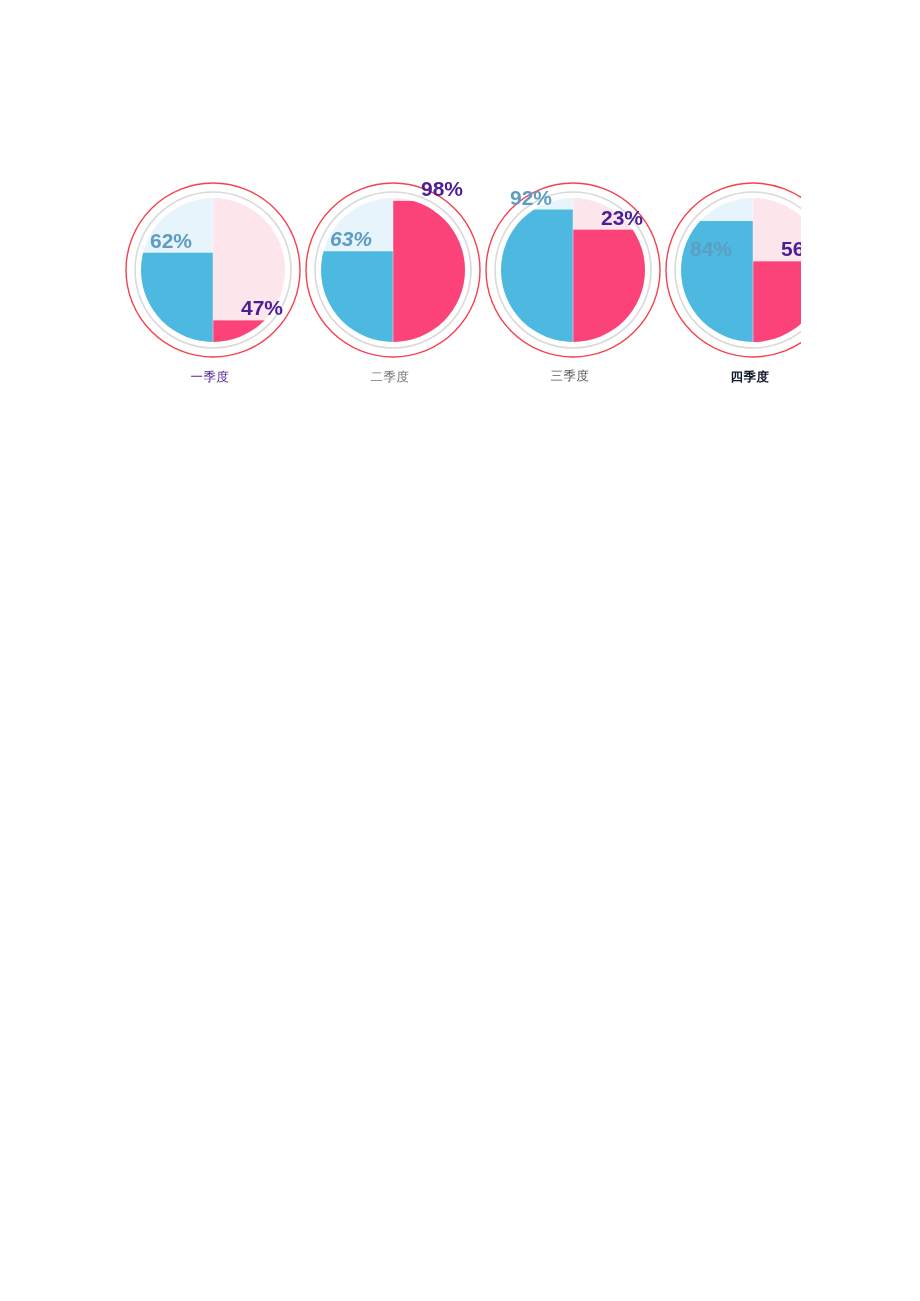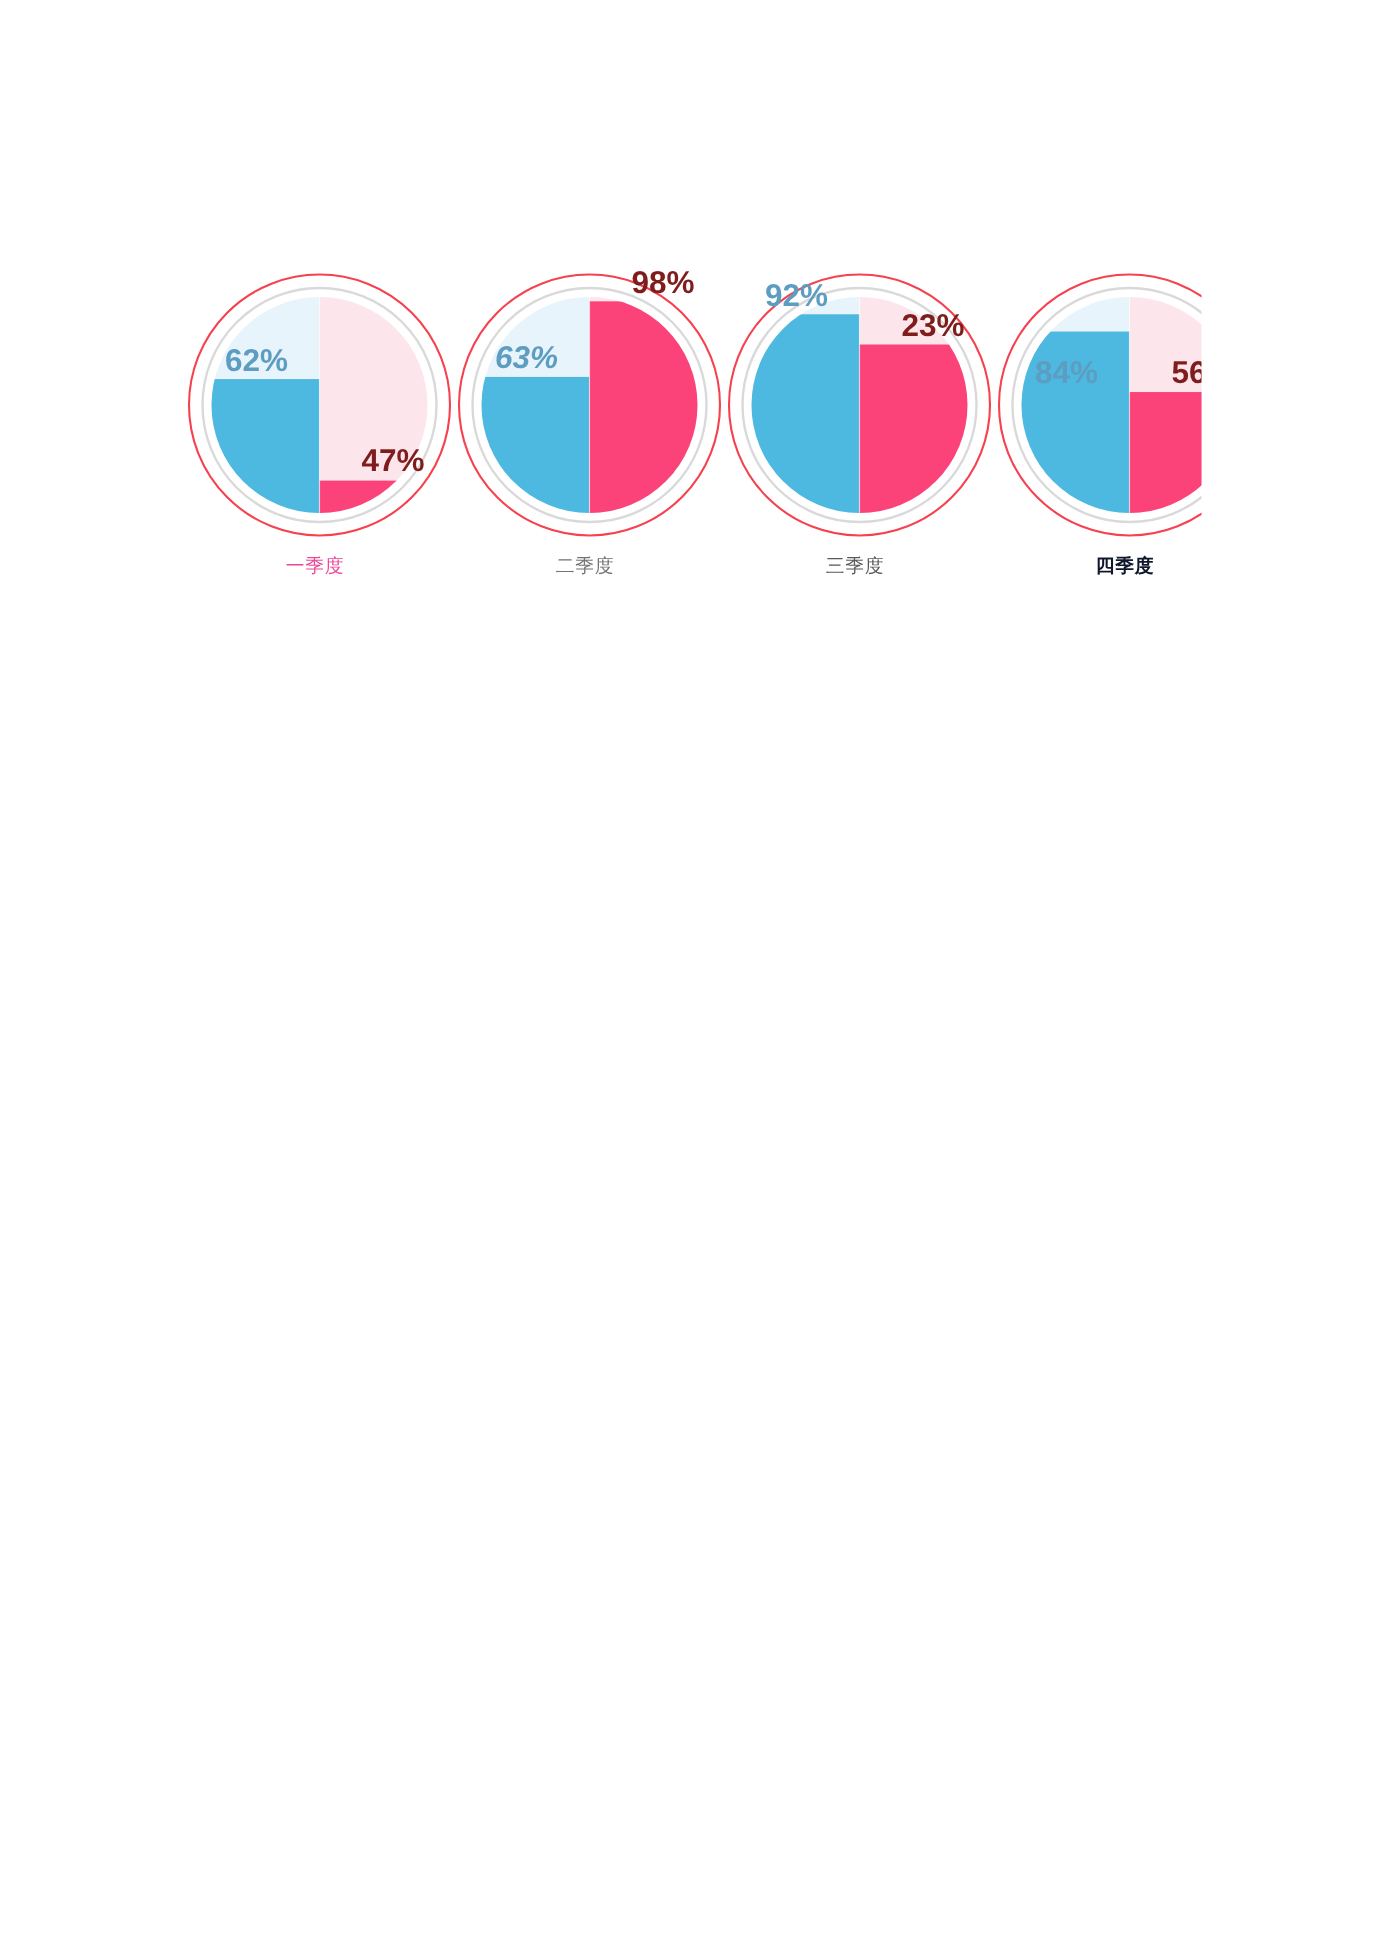--- a/index.html
+++ b/index.html
@@ -73,21 +73,21 @@
     font-weight: bold;
     line-height: 21px;
     white-space: nowrap;
     pointer-events: none;
   }
   .pct-left {
     color: #5e9dc2;
     text-align: right;
   }
   .pct-right {
-    color: #7f1d1d;
+    color: #4c1d95;
     text-align: right;
   }
 </style>
 </head>
 <body>
 
 <div id="page">
   <div id="chart-figure">
     <div id="gauge-track" style="width: 760px;">
         <div class="gauge" style="left: 0px;">
@@ -102,21 +102,21 @@
             <g clip-path="url(#disc-g0)">
               <rect x="19" width="74" y="18" height="144" fill="#e8f4fb"></rect>
               <rect x="19" width="74" y="72.72" height="89.28" fill="#4db8e0"></rect>
               <rect x="93" width="74" y="18" height="144" fill="#fde5ec"></rect>
               <rect x="93" width="74" y="140.4" height="21.599999999999998" fill="#fb4379"></rect>
               <line x1="93" x2="93" y1="18" y2="162" stroke="#ffffff" stroke-width="0.8" opacity="0.55"></line>
             </g>
           </svg>
           <div class="pct pct-left" style="top: 49.72px; left: 30px;">62%</div>
           <div class="pct pct-right" style="top: 117.4px; left: 121px;">47%</div>
-          <div class="gauge-label" style="color: #ec4899;">一季度</div>
+          <div class="gauge-label" style="color: #4c1d95;">一季度</div>
         </div>
         <div class="gauge" style="left: 180px;">
           <svg class="gauge-svg" width="180" height="190" viewBox="0 0 180 190">
             <defs>
               <clipPath id="disc-g1">
                 <circle cx="93" cy="90" r="72"></circle>
               </clipPath>
             </defs>
             <circle cx="93" cy="90" r="87" fill="none" stroke="#f6414f" stroke-width="1.4"></circle>
             <circle cx="93" cy="90" r="78" fill="none" stroke="#d9d9d9" stroke-width="1.6"></circle>
@@ -144,21 +144,21 @@
             <g clip-path="url(#disc-g2)">
               <rect x="19" width="74" y="18" height="144" fill="#e8f4fb"></rect>
               <rect x="19" width="74" y="29.519999999999982" height="132.48000000000002" fill="#4db8e0"></rect>
               <rect x="93" width="74" y="18" height="144" fill="#fde5ec"></rect>
               <rect x="93" width="74" y="49.67999999999999" height="112.32000000000001" fill="#fb4379"></rect>
               <line x1="93" x2="93" y1="18" y2="162" stroke="#ffffff" stroke-width="0.8" opacity="0.55"></line>
             </g>
           </svg>
           <div class="pct pct-left" style="top: 6.52px; left: 30px;">92%</div>
           <div class="pct pct-right" style="top: 26.68px; left: 121px;">23%</div>
-          <div class="gauge-label" style="color: rgb(89, 89, 89);">三季度</div>
+          <div class="gauge-label" style="color: rgb(89, 89, 89); font-family: Liberation Mono, monospace;">三季度</div>
         </div>
         <div class="gauge" style="left: 540px;">
           <svg class="gauge-svg" width="180" height="190" viewBox="0 0 180 190">
             <defs>
               <clipPath id="disc-g3">
                 <circle cx="93" cy="90" r="72"></circle>
               </clipPath>
             </defs>
             <circle cx="93" cy="90" r="87" fill="none" stroke="#f6414f" stroke-width="1.4"></circle>
             <circle cx="93" cy="90" r="78" fill="none" stroke="#d9d9d9" stroke-width="1.6"></circle>

